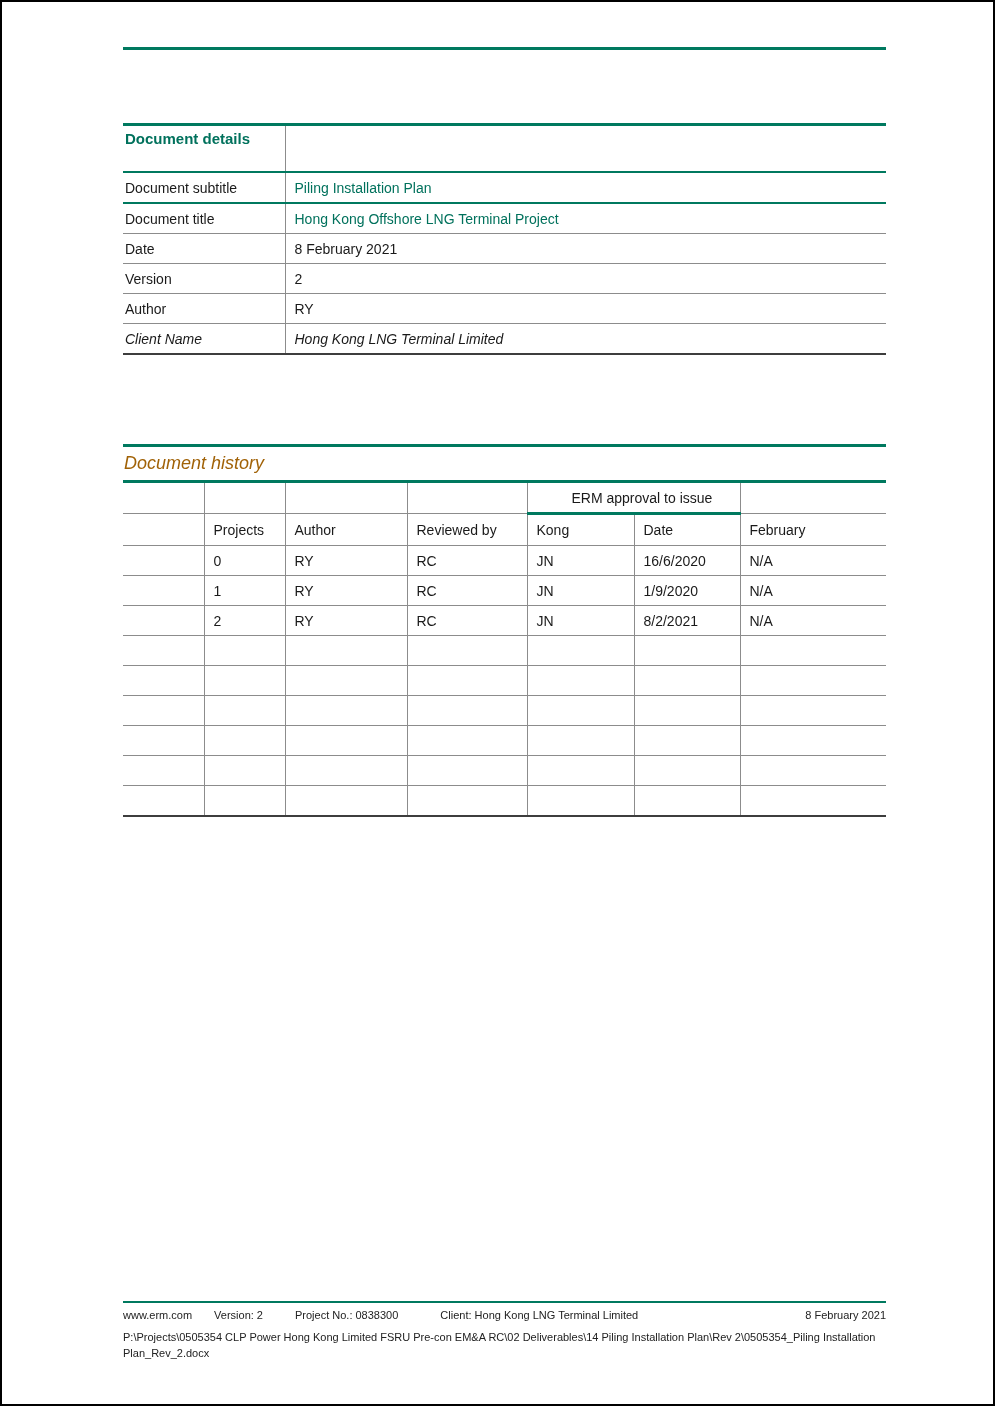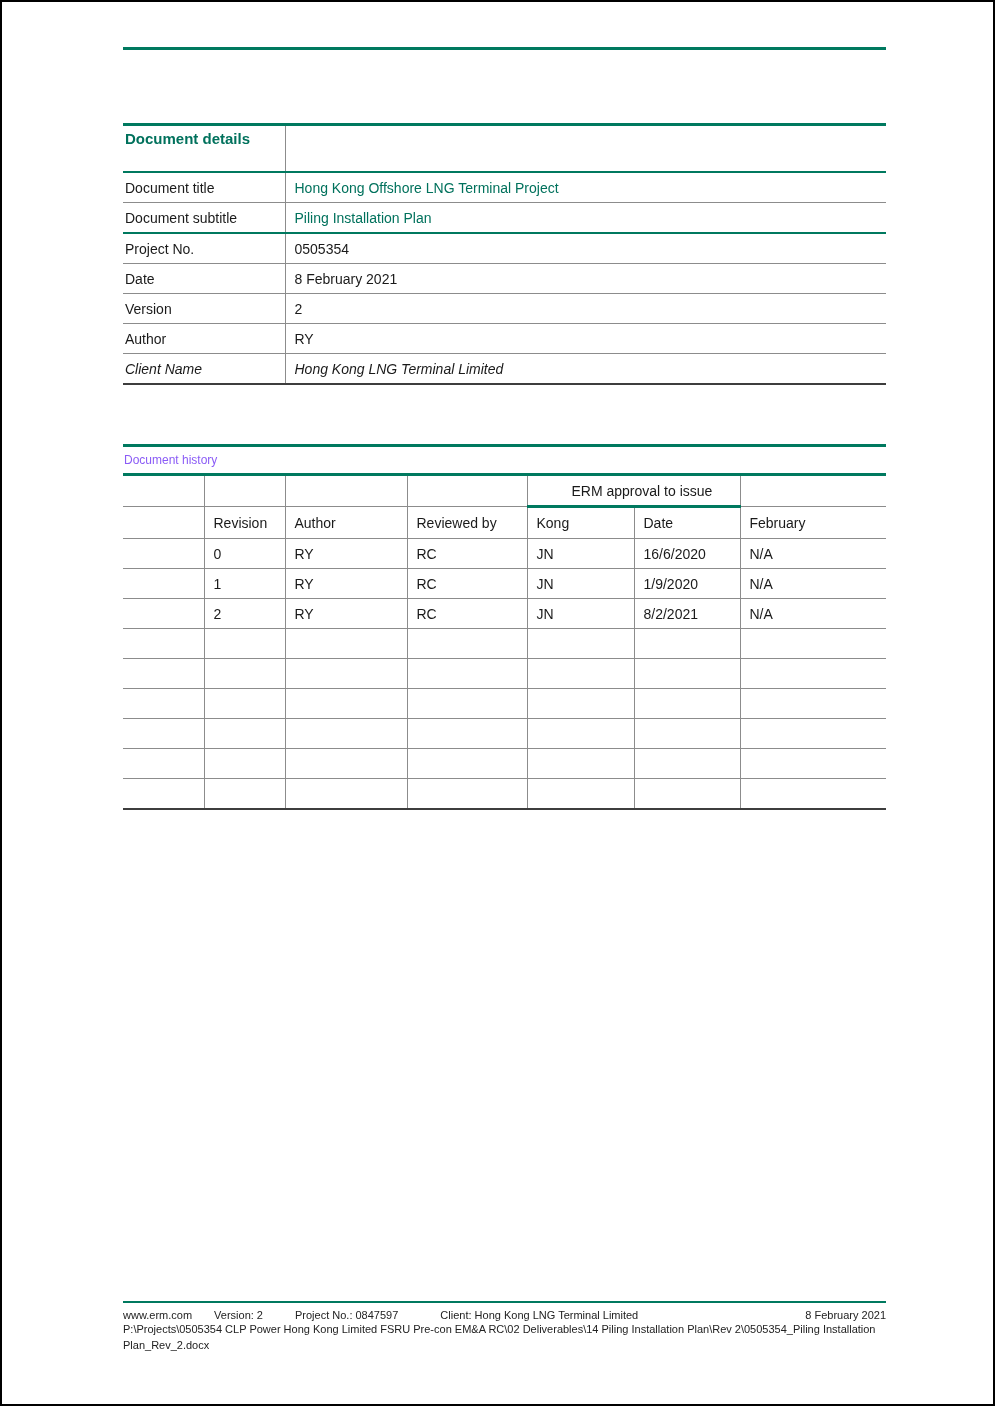--- a/index.html
+++ b/index.html
@@ -39,21 +39,21 @@
   }
   table.dt tr.subr td { border-bottom:2px solid #00795F; }
   table.dt tr.lastr td { border-bottom:2px solid #3d3d3d;font-style:italic; }
   table.dt tr.greenval td.val { color:#00715C; }
 
   
   .history { position:absolute; top:442px; left:121px; width:763px; }
   .history-heading {
     border-top:3px solid #00795F;
     padding:6px 0 6px 1px;
-    font-size:12px; color:#8b5cf6;
+    font-size:18px; color:#a16207;font-style:italic;
   }
   table.ht {
     border-collapse:collapse; table-layout:fixed;
     width:763px;
     border-top:3px solid #00795F;
     border-bottom:2px solid #3d3d3d;
   }
   table.ht td {
     height:29px; border-bottom:1px solid #8c8c8c;
     padding:0 4px 0 9px; font-size:14px; vertical-align:middle;
@@ -68,21 +68,21 @@
   .footer-rule { height:2px; background:#00795F; }
   .footer-line1 {
     display:flex; align-items:baseline;
     margin-top:6px; font-size:11px; color:#222222;text-align:right;
   }
   .footer-line1 .fi1 { margin-right:22px; }
   .footer-line1 .fi2 { margin-right:32px; }
   .footer-line1 .fi3 { margin-right:42px; }
   .footer-line1 .fdate { margin-left:auto; }
   .footer-path {
-    margin-top:0; font-size:11px; line-height:16px; color:#222222;
+    margin-top:8px; font-size:11px; line-height:16px; color:#222222;
     word-break:normal;
   }
 </style>
 </head>
 <body>
 
 <div class="page">
 
   <div class="top-rule"></div>
 
@@ -90,31 +90,27 @@
     <table class="dt">
       <colgroup>
           <col style="width:162px">
           <col style="width:601px">
         </colgroup>
       <tbody>
           <tr class="hdr">
         <td>Document details</td>
         <td class="val"></td>
       </tr>
+      <tr class="greenval subr">
+        <td>Document subtitle</td>
+        <td class="val">Piling Installation Plan</td>
+      </tr>
       <tr class="greenval">
         <td>Document title</td>
         <td class="val">Hong Kong Offshore LNG Terminal Project</td>
-      </tr>
-      <tr class="greenval subr">
-        <td>Document subtitle</td>
-        <td class="val">Piling Installation Plan</td>
-      </tr>
-      <tr>
-        <td>Project No.</td>
-        <td class="val">0505354</td>
       </tr>
       <tr>
         <td>Date</td>
         <td class="val">8 February 2021</td>
       </tr>
       <tr>
         <td>Version</td>
         <td class="val">2</td>
       </tr>
       <tr>
@@ -145,21 +141,21 @@
           <tr>
         <td></td>
         <td></td>
         <td></td>
         <td></td>
         <td class="approval" colspan="2">ERM approval to issue</td>
         <td></td>
       </tr>
       <tr class="cols">
         <td></td>
-        <td>Revision</td>
+        <td>Projects</td>
         <td>Author</td>
         <td>Reviewed by</td>
         <td>Kong</td>
         <td>Date</td>
         <td>February</td>
       </tr>
       <tr>
         <td></td>
         <td>0</td>
         <td>RY</td>
@@ -242,20 +238,20 @@
           </tr>
     </tbody>
       </table>
   </div>
 
   <div class="footer">
     <div class="footer-rule"></div>
     <div class="footer-line1">
       <span class="fi1">www.erm.com</span>
       <span class="fi2">Version: 2</span>
-      <span class="fi3">Project No.: 0847597</span>
+      <span class="fi3">Project No.: 0838300</span>
       <span>Client: Hong Kong LNG Terminal Limited</span>
       <span class="fdate">8 February 2021</span>
     </div>
     <div class="footer-path">P:\Projects\0505354 CLP Power Hong Kong Limited FSRU Pre-con EM&amp;A RC\02 Deliverables\14 Piling Installation Plan\Rev 2\0505354_Piling Installation Plan_Rev_2.docx</div>
   </div>
 
 </div>
 
 </body></html>

